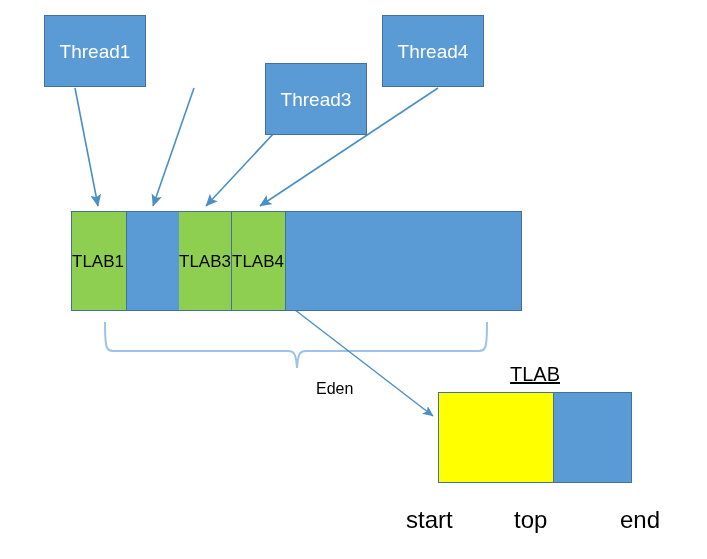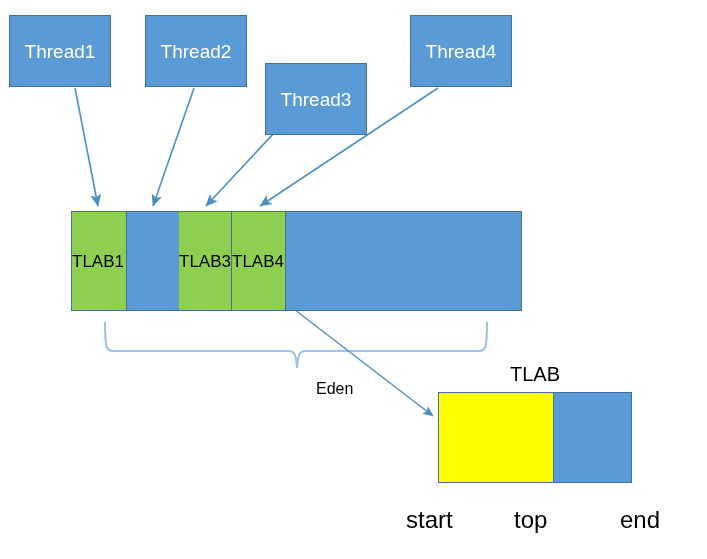--- a/index.html
+++ b/index.html
@@ -40,24 +40,24 @@
     align-items: center;
     justify-content: center;
   }
   .thread-label {
     color: #ffffff;
     font-size: 19px;
     font-family: "Liberation Sans", sans-serif;
     line-height: 1;
     letter-spacing: 0px;
   }
-  #thread-1 { left: 9px; }
+  #thread-1 { left: 44px; }
   #thread-2 { left: 145px; }
   #thread-3 { left: 265px; margin-top: 48px; }
-  #thread-4 { left: 410px; }
+  #thread-4 { left: 382px; }
 
   
   #eden-bar {
     position: absolute;
     left: 71px;
     top: 211px;
     width: 451px;
     height: 100px;
     background: #5B9BD5;
     border: 1px solid #41719C;
@@ -102,20 +102,21 @@
   #tlab-detail-title {
     position: absolute;
     left: 438px;
     top: 364px;
     width: 194px;
     text-align: center;
     font-size: 20px;
     color: #000000;
     font-family: "Liberation Sans", sans-serif;
     line-height: 1;
+    text-decoration: underline;
   }
   #tlab-detail-box {
     position: absolute;
     left: 438px;
     top: 392px;
     width: 194px;
     height: 91px;
     background: #5B9BD5;
     border: 1px solid #41719C;
     box-sizing: border-box;
@@ -166,23 +167,20 @@
              C295,351 296,355 297,368
              C298,355 299,351 306,351
              L479,351
              C486,351 487,347 487,322" fill="none" stroke="#9DC3E6" stroke-width="2"></path>
 
     <line x1="260" y1="283" x2="433" y2="416" stroke="#4A90C4" stroke-width="1.4" marker-end="url(#ah)"></line>
   </svg>
 
   <div class="thread-box" id="thread-1">
     <span class="thread-label">Thread1</span>
-  </div>
-  <div class="thread-box" id="thread-2">
-    <span class="thread-label">Thread2</span>
   </div>
   <div class="thread-box" id="thread-3">
     <span class="thread-label">Thread3</span>
   </div>
   <div class="thread-box" id="thread-4">
     <span class="thread-label">Thread4</span>
   </div>
 
   <div id="eden-bar">
     <div class="tlab-cell" id="tlab-cell-0">

